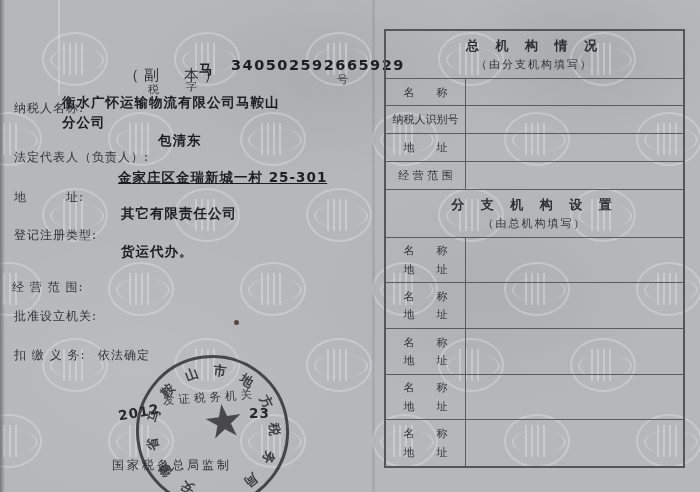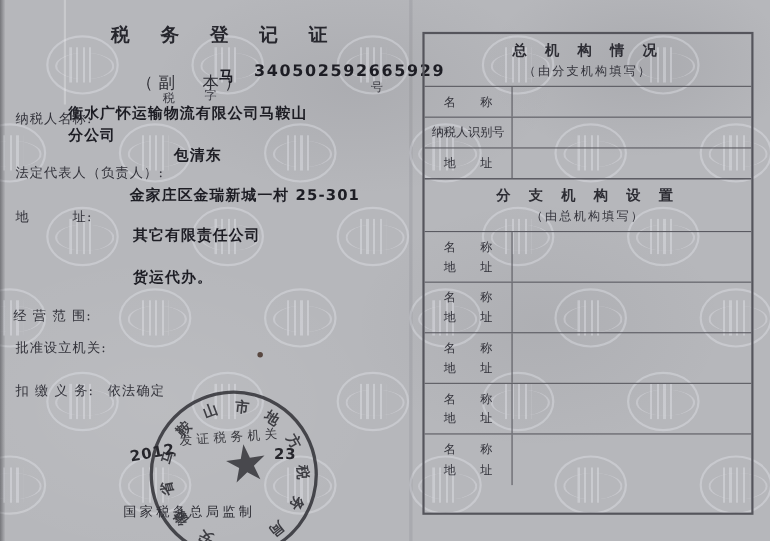--- a/index.html
+++ b/index.html
@@ -112,39 +112,39 @@
       <div class="emblem" style="left: 372px; top: 414px;"></div>
       <div class="emblem" style="left: 504px; top: 414px;"></div>
       <div class="emblem" style="left: 636px; top: 414px;"></div>
     </div>
 
   <div class="edge-left"></div>
   <div class="crease-1"></div>
   <div class="fold"></div>
   <div class="speck"></div>
 
-  <div class="abs" id="title">税 务 登 记 证</div>
   <div class="abs" id="copy-label">（副　本）</div>
   <div class="abs typed" id="serial-prefix">马</div>
   <div class="abs typed" id="serial-number">340502592665929</div>
   <div class="abs small" id="shui-char">税</div>
   <div class="abs small" id="zi-char">字</div>
   <div class="abs small" id="hao-char">号</div>
 
   <div class="abs label" style="left:14px;top:100px;">纳税人名称:</div>
   <div class="abs typed" style="left:62px;top:94px;">衡水广怀运输物流有限公司马鞍山</div>
   <div class="abs typed" style="left:62px;top:114px;">分公司</div>
 
   <div class="abs typed" style="left:158px;top:132px;">包清东</div>
   <div class="abs label" style="left:14px;top:149px;">法定代表人（负责人）:</div>
 
-  <div class="abs typed" style="left:118px;top:169px;">金家庄区金瑞新城一村 25-301</div>
+  <div class="abs typed" style="left:118px;top:169px;text-decoration:underline;">金家庄区金瑞新城一村 25-301</div>
   <div class="abs label" style="left:14px;top:189px;">地　　　址:</div>
 
   <div class="abs typed" style="left:121px;top:205px;">其它有限责任公司</div>
+  <div class="abs label" style="left:14px;top:227px;">登记注册类型:</div>
 
   <div class="abs typed" style="left:121px;top:243px;">货运代办。</div>
   <div class="abs label" style="left:12px;top:267px;margin-top:12px;">经 营 范 围:</div>
 
   <div class="abs label" style="left:14px;top:308px;">批准设立机关:</div>
 
   <div class="abs label" style="left:14px;top:347px;">扣 缴 义 务:</div>
   <div class="abs label" style="left:98px;top:347px;">依法确定</div>
 
   <div id="seal">
@@ -180,20 +180,24 @@
       <div class="t-value"></div>
     </div>
     <div class="t-row">
       <div class="t-label">纳税人识别号</div>
       <div class="t-value"></div>
     </div>
     <div class="t-row">
       <div class="t-label">地　　址</div>
       <div class="t-value"></div>
     </div>
+    <div class="t-row">
+      <div class="t-label">经 营 范 围</div>
+      <div class="t-value"></div>
+    </div>
     <div class="t-header" id="sec2-header">
       <div class="h-title">分 支 机 构 设 置</div>
       <div class="h-sub">（由总机构填写）</div>
     </div>
     <div class="t-group">
       <div class="t-label">
         <span>名　　称</span>
         <span>地　　址</span>
       </div>
       <div class="t-value"></div>

